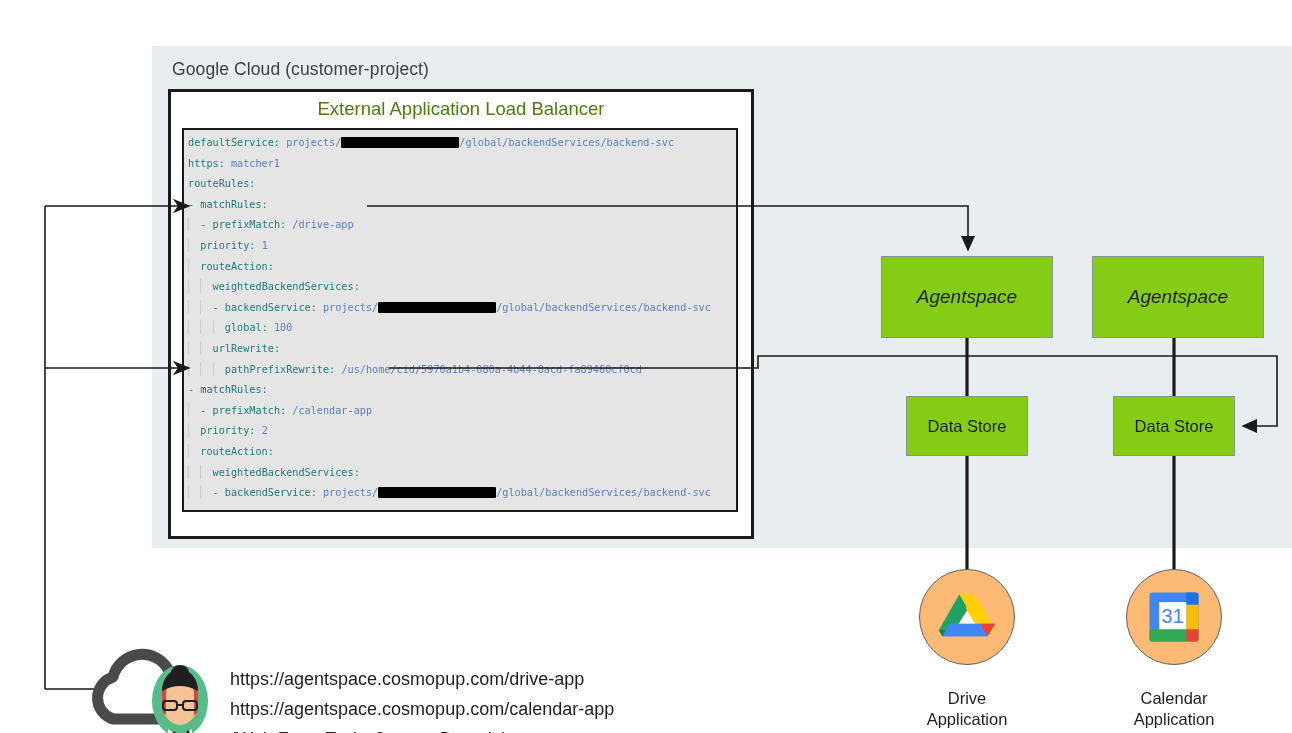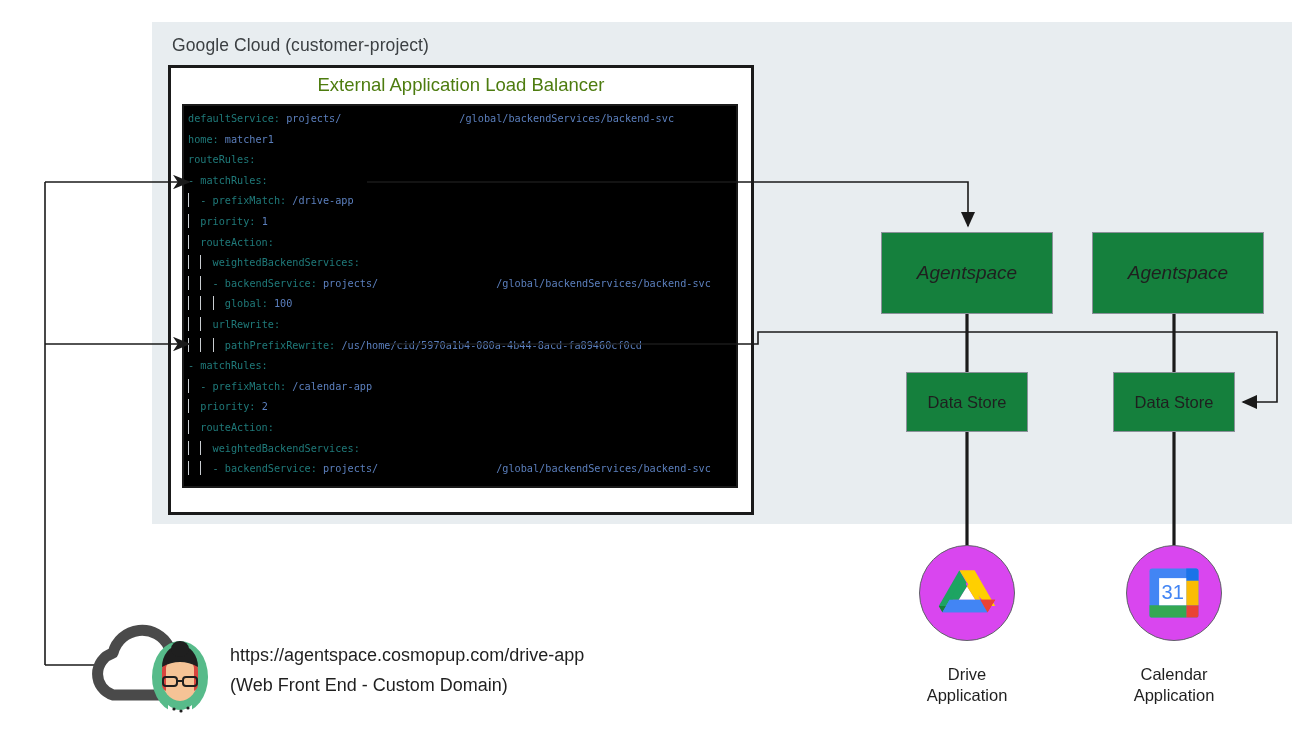--- a/index.html
+++ b/index.html
@@ -4,21 +4,21 @@
 <style>
   * { box-sizing: border-box; }
   html, body { margin: 0; padding: 0; }
   body {
     width: 1292px; height: 733px;
     background: #ffffff;
     font-family: "Liberation Sans", sans-serif;
     position: relative;
     overflow: hidden;
   }
-  #stage { position: absolute; inset: 0; }
+  #stage { position: absolute; inset: 0; margin-top: 24px; }
 
   .svg-layer { position: absolute; left: 0; top: 0; width: 1292px; height: 733px; pointer-events: none; }
 
   
   #cloud-panel {
     position: absolute; left: 152px; top: 22px; width: 1140px; height: 502px;
     background: #e8edf0;
   }
   #cloud-panel-title {
     position: absolute; left: 172px; top: 35px;
@@ -31,21 +31,21 @@
     background: #ffffff; border: 3px solid #1a1a1a;
   }
   #lb-title {
     position: absolute; left: 168px; top: 74px; width: 586px;
     text-align: center; font-size: 18.5px; color: #4d7c0f;
   }
 
   
   #code-block {
     position: absolute; left: 182px; top: 104px; width: 556px; height: 384px;
-    background: #000000; border: 2px solid #1a1a1a;
+    background: #e5e5e5; border: 2px solid #1a1a1a;
     overflow: hidden;
     padding: 3px 0 8px 4px;
   }
   .code-line {
     font-family: "DejaVu Sans Mono", monospace;
     font-size: 10.2px; line-height: 20.6px;
     white-space: pre; color: #2a7f7f;
     height: 20.6px;
   }
   .k { color: #1f7a7a; }
@@ -55,34 +55,34 @@
     display: inline-block; width: 0; border-left: 1px solid #c9cdd1;
     height: 14px; vertical-align: -3px; margin-right: -1px;
   }
   .redact {
     display: inline-block; background: #000000; vertical-align: -2px;
     height: 11px; border-radius: 1px;
   }
 
   
   .node-box {
-    position: absolute; background: #15803d; border: 1px solid #8a9199;
+    position: absolute; background: #84cc16; border: 1px solid #8a9199;
     display: flex; align-items: center; justify-content: center;
     font-size: 19px; color: #1f1f1f;
   }
   .node-box.italic { font-style: italic; }
   #agentspace-1 { left: 881px; top: 232px; width: 172px; height: 82px; }
   #agentspace-2 { left: 1092px; top: 232px; width: 172px; height: 82px; }
   #datastore-1  { left: 906px; top: 372px; width: 122px; height: 60px; font-size: 16.5px; }
   #datastore-2  { left: 1113px; top: 372px; width: 122px; height: 60px; font-size: 16.5px; }
 
   
   .app-circle {
     position: absolute; width: 96px; height: 96px; border-radius: 50%;
-    background: #d946ef; border: 1.4px solid #5f6368;
+    background: #fdba74; border: 1.4px solid #5f6368;
     display: flex; align-items: center; justify-content: center;
   }
   #drive-circle { left: 919px; top: 545px; }
   #calendar-circle { left: 1126px; top: 545px; }
   .app-label {
     position: absolute; width: 180px; text-align: center;
     font-size: 16.5px; color: #1f1f1f; line-height: 21px;
   }
   #drive-label { left: 877px; top: 664px; }
   #calendar-label { left: 1084px; top: 664px; }
@@ -103,21 +103,21 @@
 <div id="stage">
 
   <div id="cloud-panel"></div>
   <div id="cloud-panel-title">Google Cloud (customer-project)</div>
 
   <div id="lb-box"></div>
   <div id="lb-title">External Application Load Balancer</div>
 
   <div id="code-block">
       <div class="code-line"><span><span class="dash"></span><span class="k">defaultService: </span><span class="v">projects/</span></span><span class="redact" title="redacted-project-id" style="width: 118px;"></span><span class="v">/global/backendServices/backend-svc</span></div>
-      <div class="code-line"><span><span class="dash"></span><span class="k">home: </span><span class="v">matcher1</span></span></div>
+      <div class="code-line"><span><span class="dash"></span><span class="k">https: </span><span class="v">matcher1</span></span></div>
       <div class="code-line"><span><span class="dash"></span><span class="k">routeRules:</span><span class="v"></span></span></div>
       <div class="code-line"><span><span class="dash">- </span><span class="k">matchRules:</span><span class="v"></span></span></div>
       <div class="code-line"><span class="guide"></span><span>  </span><span><span class="dash">- </span><span class="k">prefixMatch: </span><span class="v">/drive-app</span></span></div>
       <div class="code-line"><span class="guide"></span><span>  </span><span><span class="dash"></span><span class="k">priority: </span><span class="v">1</span></span></div>
       <div class="code-line"><span class="guide"></span><span>  </span><span><span class="dash"></span><span class="k">routeAction:</span><span class="v"></span></span></div>
       <div class="code-line"><span class="guide"></span><span>  </span><span class="guide"></span><span>  </span><span><span class="dash"></span><span class="k">weightedBackendServices:</span><span class="v"></span></span></div>
       <div class="code-line"><span class="guide"></span><span>  </span><span class="guide"></span><span>  </span><span><span class="dash">- </span><span class="k">backendService: </span><span class="v">projects/</span></span><span class="redact" title="redacted-project-id" style="width: 118px;"></span><span class="v">/global/backendServices/backend-svc</span></div>
       <div class="code-line"><span class="guide"></span><span>  </span><span class="guide"></span><span>  </span><span class="guide"></span><span>  </span><span><span class="dash"></span><span class="k">global: </span><span class="v">100</span></span></div>
       <div class="code-line"><span class="guide"></span><span>  </span><span class="guide"></span><span>  </span><span><span class="dash"></span><span class="k">urlRewrite:</span><span class="v"></span></span></div>
       <div class="code-line"><span class="guide"></span><span>  </span><span class="guide"></span><span>  </span><span class="guide"></span><span>  </span><span><span class="dash"></span><span class="k">pathPrefixRewrite: </span><span class="v">/us/home/cid/5970a1b4-080a-4b44-8acd-fa89460cf0cd</span></span></div>
@@ -221,16 +221,17 @@
         <path d="M93,88 q12,10 24,0 l0,8 l-24,0 Z" fill="#ffffff"></path>
         <circle cx="99" cy="92" r="1.6" fill="#1f1f1f"></circle>
         <circle cx="106" cy="94" r="1.6" fill="#1f1f1f"></circle>
         <circle cx="113" cy="91" r="1.6" fill="#1f1f1f"></circle>
       </g>
     </svg>
   </div>
 
   <div id="url-group">
     <div>https://agentspace.cosmopup.com/drive-app</div>
+    <div>https://agentspace.cosmopup.com/calendar-app</div>
     <div>(Web Front End - Custom Domain)</div>
   </div>
 
 </div>
 
 </body></html>

